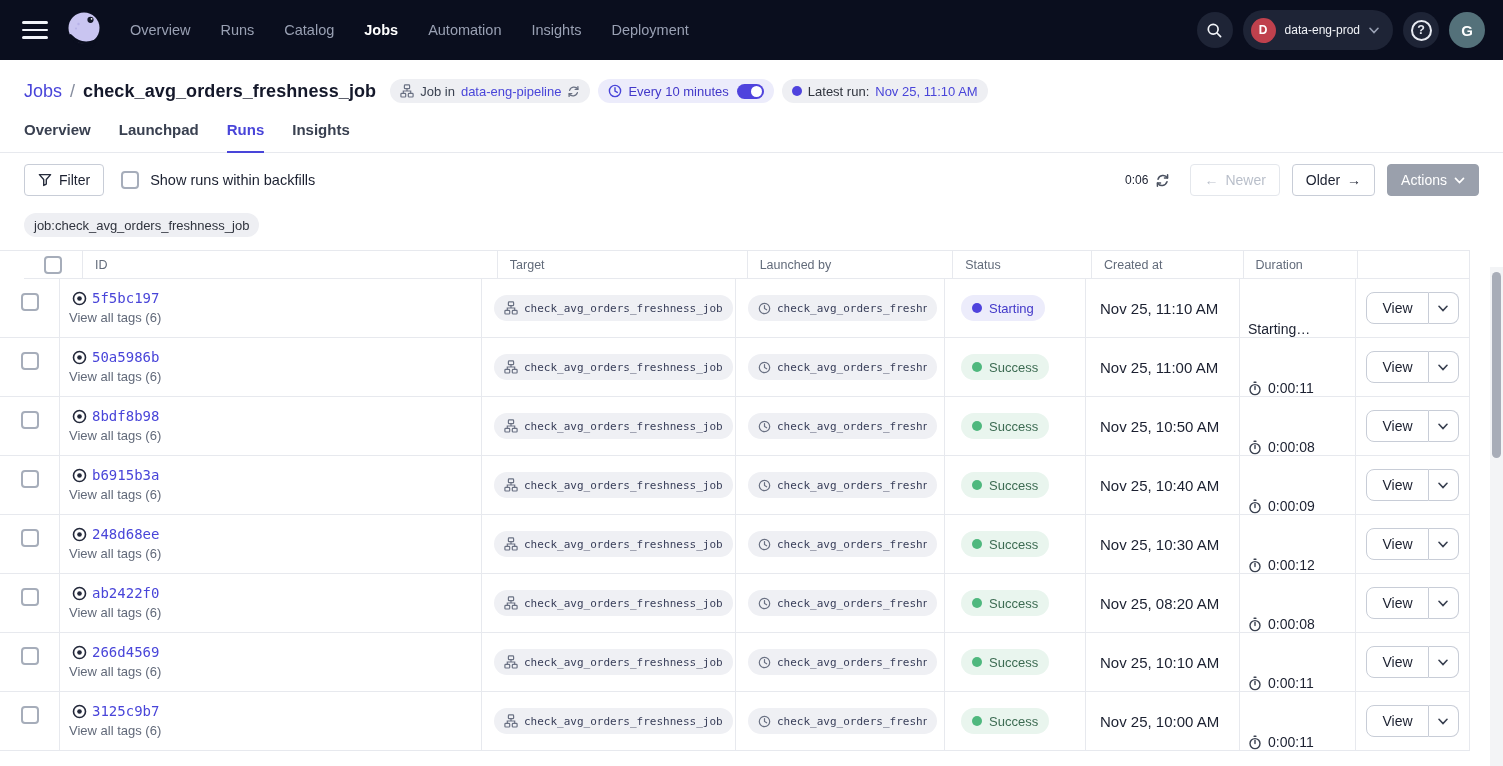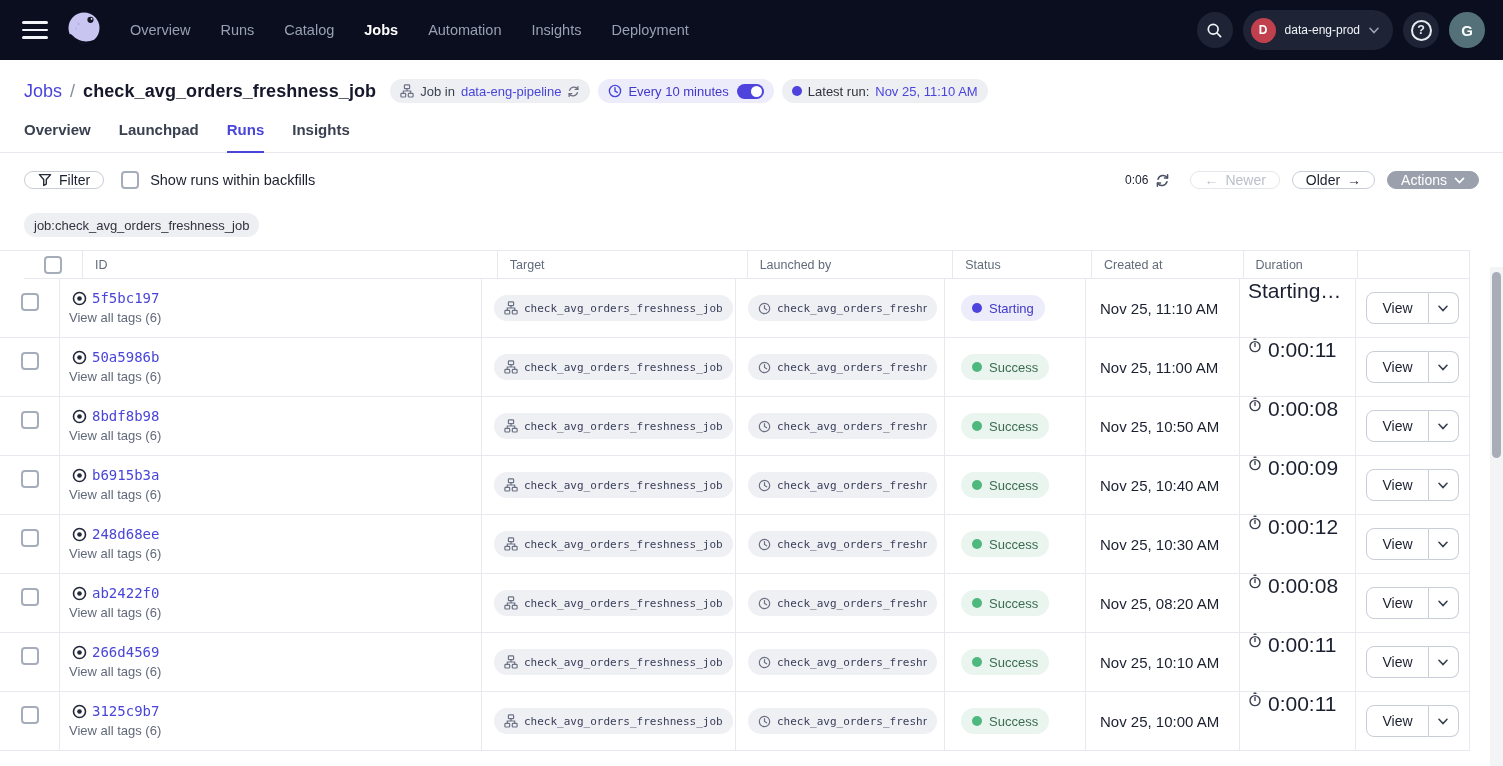--- a/index.html
+++ b/index.html
@@ -37,21 +37,21 @@
   .toggle { width:27px; height:15px; border-radius:8px; background:#4F43DD; position:relative; display:inline-block; margin-left:2px; cursor:pointer; }
   .toggle::after { content:''; position:absolute; right:2px; top:2px; width:11px; height:11px; border-radius:50%; background:#fff; }
 
   
   .tabs-wrap { display:flex; gap:28px; padding:0 24px; margin-top:10px; border-bottom:1px solid #E7E9EE; }
   .tab { font-size:15px; font-weight:600; color:#394050; padding:8px 0 13px 0; cursor:pointer; }
   .tab.active { color:#4945D9; border-bottom:2px solid #4945D9; margin-bottom:-1px; }
 
   
   .toolbar { display:flex; align-items:center; padding:11px 24px; height:54px; }
-  .btn { display:inline-flex; align-items:center; gap:7px; height:18px; padding:0 13px; border:1px solid #C8CDD7; border-radius:12px; background:#fff; font-size:14px; color:#1B2030; cursor:pointer; white-space:nowrap; }
+  .btn { display:inline-flex; align-items:center; gap:7px; height:32px; padding:0 13px; border:1px solid #C8CDD7; border-radius:4px; background:#fff; font-size:14px; color:#1B2030; cursor:pointer; white-space:nowrap; }
   .btn.disabled { color:#B9BFCA; border-color:#E4E7EC; cursor:default; }
   .btn.gray-solid { background:#9AA0AC; border-color:#9AA0AC; color:#fff; }
   .check { width:18px; height:18px; border:2px solid #A6ADBA; border-radius:4px; background:#fff; cursor:pointer; flex:none; }
   .backfills { display:flex; align-items:center; gap:11px; margin-left:17px; font-size:14.5px; color:#1B2030; }
   .toolbar-right { margin-left:auto; display:flex; align-items:center; }
   .countdown { font-size:12px; color:#1B2030; }
   .refresh-btn { margin-left:7px; cursor:pointer; display:flex; }
   .toolbar-right .btn { margin-left:12px; }
   .toolbar-right .btn.first { margin-left:20px; }
 
@@ -72,21 +72,21 @@
   .td.c-id { padding:11px 0 0 9px; }
   .c-target { width:254px; }
   .c-launch { width:209px; }
   .c-status { width:141px; }
   .c-created { width:154px; }
   .c-dur { width:116px; }
   .c-act { width:114px; }
   .td.c-target, .td.c-launch { display:flex; align-items:center; padding-left:12px; }
   .td.c-status { display:flex; align-items:center; padding-left:16px; }
   .td.c-created { display:flex; align-items:center; padding-left:14px; font-size:15px; color:#1B2030; }
-  .td.c-dur { display:flex; align-items:flex-start; padding-left:8px; gap:6px; font-size:21px; color:#1B2030; }
+  .td.c-dur { display:flex; align-items:flex-end; padding-left:8px; gap:6px; font-size:14px; color:#1B2030; }
   .td.c-act { display:flex; align-items:center; justify-content:center; }
 
   .id-line { display:flex; align-items:center; gap:5px; }
   .id-line .run-icon { margin-left:3px; display:flex; }
   .run-id { font-family:"DejaVu Sans Mono", monospace; font-size:14px; color:#4945D9; cursor:pointer; text-decoration:none; }
   .tags-link { margin-top:4px; font-size:13px; color:#616979; cursor:pointer; }
 
   .pill { display:inline-flex; align-items:center; gap:6px; height:26px; padding:0 10px; border-radius:13px; background:#EFF0F4; max-width:100%; cursor:pointer; }
   .pill .ptxt { font-family:"DejaVu Sans Mono", monospace; font-size:11px; color:#383E59; white-space:nowrap; overflow:hidden; }
   .c-launch .pill .ptxt { max-width:150px; }

